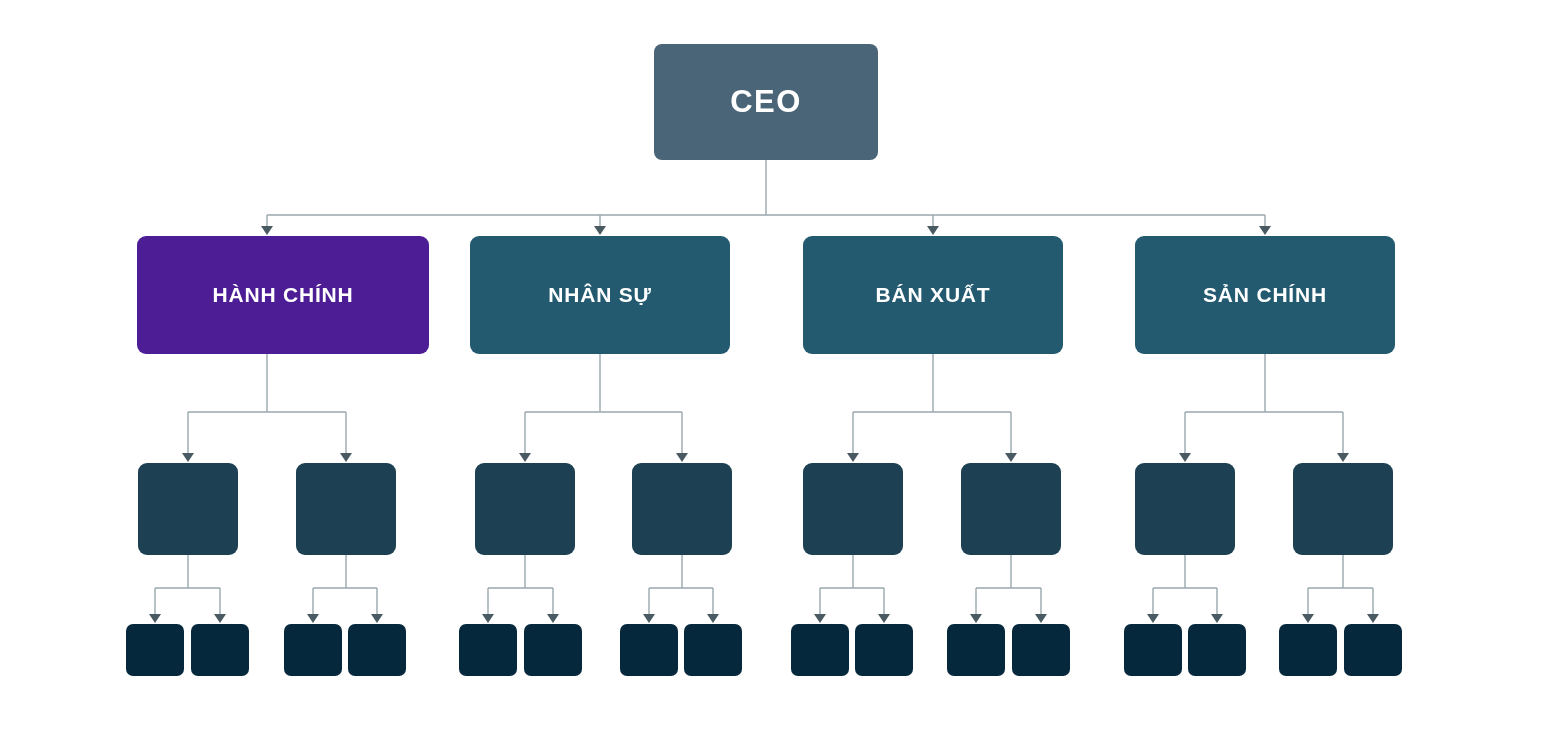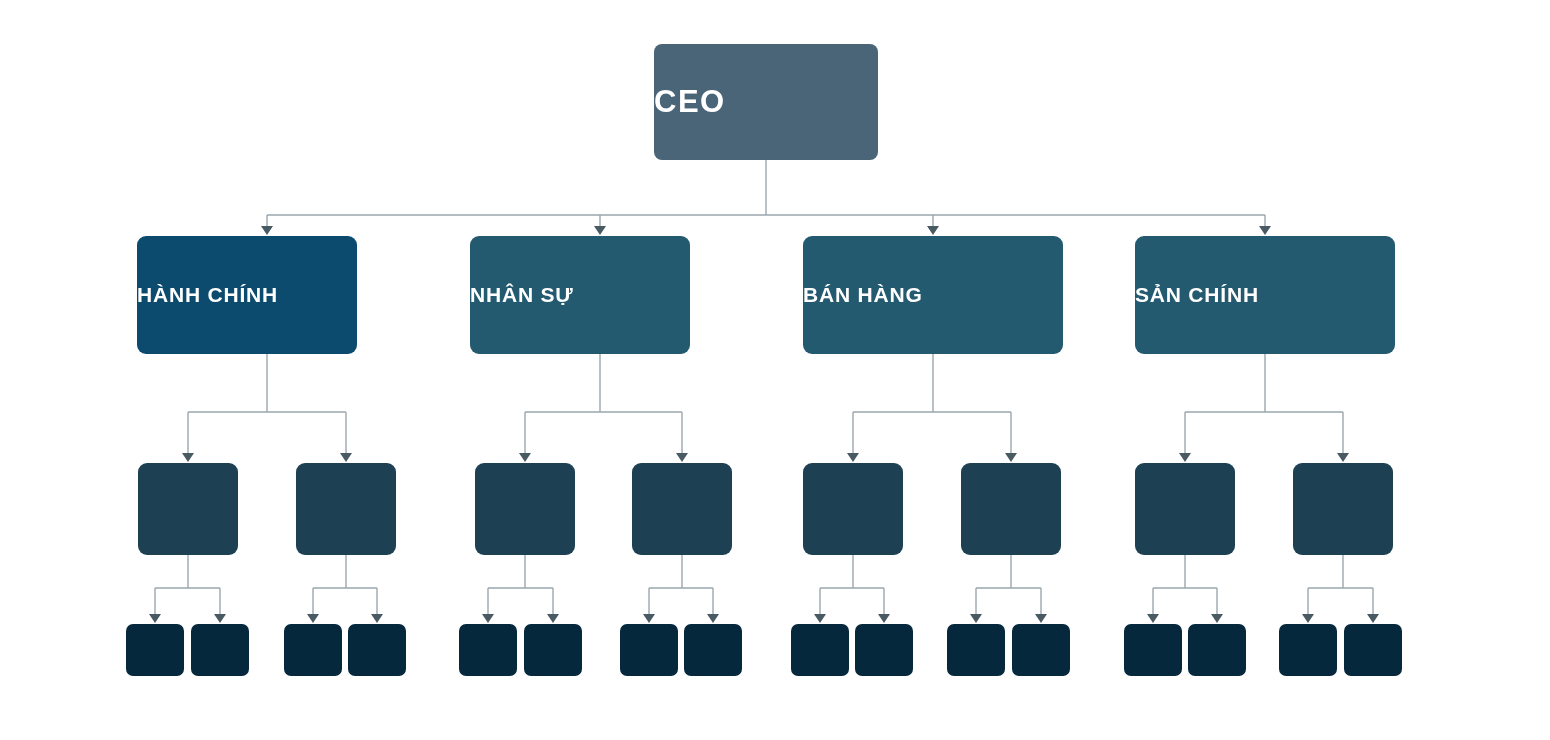--- a/index.html
+++ b/index.html
@@ -22,20 +22,21 @@
     left: 0;
     top: 0;
     width: 1550px;
     height: 740px;
     pointer-events: none;
   }
   .node {
     position: absolute;
     display: flex;
     align-items: center;
+    justify-content: center;
     box-sizing: border-box;
     text-align: center;
   }
   .node-label {
     color: #ffffff;
     font-weight: bold;
     letter-spacing: 0.5px;
     line-height: 1.1;
     white-space: nowrap;
   }
@@ -147,28 +148,28 @@
       <line x1="1308" y1="588" x2="1308" y2="615" stroke="#9aa7ad" stroke-width="1.4"></line>
       <polygon points="1302,614 1314,614 1308,623" fill="#4a5a63"></polygon>
       <line x1="1373" y1="588" x2="1373" y2="615" stroke="#9aa7ad" stroke-width="1.4"></line>
       <polygon points="1367,614 1379,614 1373,623" fill="#4a5a63"></polygon>
     </svg>
 
   <div id="node-layer">
       <div class="node level-ceo" style="left: 654px; top: 44px; width: 224px; height: 116px; background: rgb(74, 101, 119);">
         <span class="node-label">CEO</span>
       </div>
-      <div class="node level-dept" style="left: 137px; top: 236px; width: 220px; height: 118px; background: #0c4a6e;">
+      <div class="node level-dept" style="left: 137px; top: 236px; width: 292px; height: 118px; background: #4c1d95;">
         <span class="node-label">HÀNH CHÍNH</span>
       </div>
-      <div class="node level-dept" style="left: 470px; top: 236px; width: 220px; height: 118px; background: rgb(35, 90, 112);">
+      <div class="node level-dept" style="left: 470px; top: 236px; width: 260px; height: 118px; background: rgb(35, 90, 112);">
         <span class="node-label">NHÂN SỰ</span>
       </div>
       <div class="node level-dept" style="left: 803px; top: 236px; width: 260px; height: 118px; background: rgb(35, 90, 112);">
-        <span class="node-label">BÁN HÀNG</span>
+        <span class="node-label">BÁN XUẤT</span>
       </div>
       <div class="node level-dept" style="left: 1135px; top: 236px; width: 260px; height: 118px; background: rgb(35, 90, 112);">
         <span class="node-label">SẢN CHÍNH</span>
       </div>
       <div class="node level-team" style="left: 138px; top: 463px; width: 100px; height: 92px; background: rgb(29, 65, 82);">
         <span class="node-label"></span>
       </div>
       <div class="node level-team" style="left: 296px; top: 463px; width: 100px; height: 92px; background: rgb(29, 65, 82);">
         <span class="node-label"></span>
       </div>

